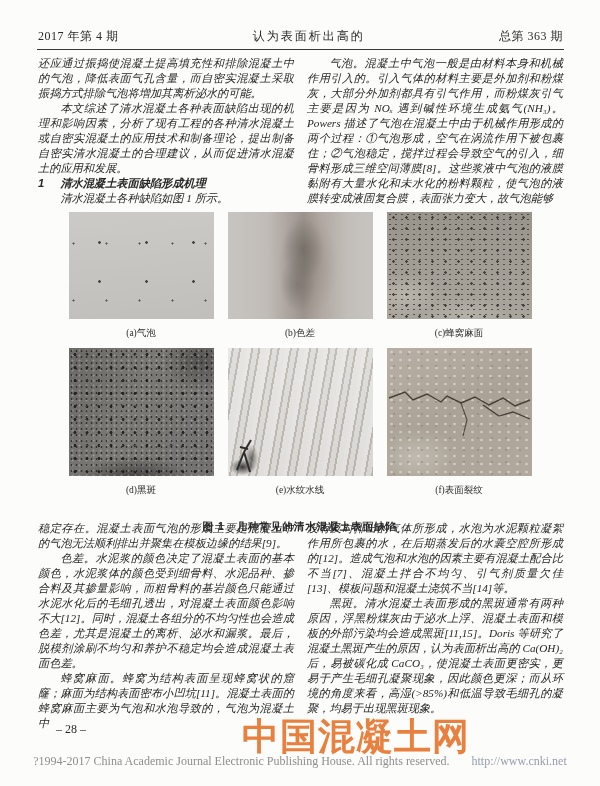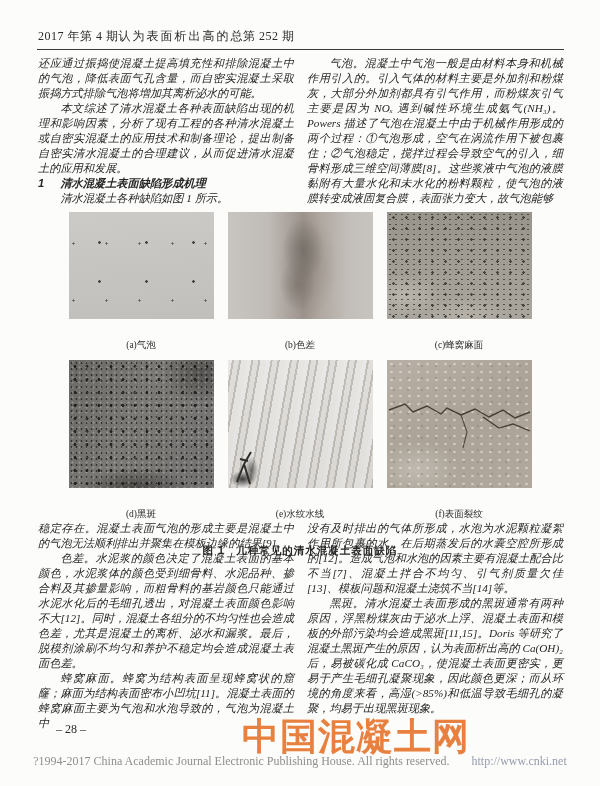--- a/index.html
+++ b/index.html
@@ -8,21 +8,21 @@
     background:#e9e9e7;
     font-family:"Liberation Serif","DejaVu Serif",serif;
   }
   .page{
     position:relative;width:600px;height:786px;overflow:hidden;
     background:#fcfcfb;color:#262626;
   }
   
   .header{
     position:absolute;top:28px;left:38px;width:525px;
-    display:flex;justify-content:flex-start;align-items:baseline;
+    display:flex;justify-content:space-between;align-items:baseline;
     font-size:12px;letter-spacing:0.5px;color:#2a2a2a;
   }
   .header .center{letter-spacing:2px;}
   .header-rule{
     position:absolute;top:49px;left:37px;width:527px;height:0;
     border-top:1.2px solid #3a3a3a;
   }
   
   .cols{
     position:absolute;left:38px;width:525px;
@@ -42,21 +42,21 @@
   .section-heading .num{width:2em;flex:none;}
   
   .figure-block{position:absolute;top:212px;left:0;width:600px;}
   .fig-row{display:flex;justify-content:center;gap:14px;}
   .fig-col{width:145px;}
   .tile{width:145px;position:relative;overflow:hidden;background:#c2c0bc;}
   .row1 .tile{height:107px;}
   .row2 .tile{height:128px;margin-top:8px;}
   .tile-caption{
     text-align:center;font-size:9.5px;color:#2a2a2a;
-    padding-top:20px;height:13px;line-height:13px;
+    padding-top:8px;height:13px;line-height:13px;
   }
   .figure-caption{
     text-align:center;font-weight:bold;font-size:10.5px;margin-top:23px;
     font-family:"Liberation Sans","DejaVu Sans",sans-serif;letter-spacing:1px;
   }
   .tile svg{position:absolute;inset:0;width:100%;height:100%;}
   
   .img-a{
     background-color:#c9c8c4;
     background-image:
@@ -132,21 +132,21 @@
   .copyright .url{color:#969cab;text-decoration:none;}
 </style>
 </head>
 <body>
 
 <div class="page">
 
   <div class="header">
     <span>2017 年第 4 期</span>
     <span class="center">认为表面析出高的</span>
-    <span>总第 252 期</span>
+    <span>总第 363 期</span>
   </div>
   <div class="header-rule"></div>
 
   <div class="cols cols-top">
     <div class="col">
       <p class="para noindent">还应通过振捣使混凝土提高填充性和排除混凝土中的气泡，降低表面气孔含量，而自密实混凝土采取振捣方式排除气泡将增加其离析泌水的可能。</p>
       <p class="para">本文综述了清水混凝土各种表面缺陷出现的机理和影响因素，分析了现有工程的各种清水混凝土或自密实混凝土的应用技术和制备理论，提出制备自密实清水混凝土的合理建议，从而促进清水混凝土的应用和发展。</p>
       <div class="section-heading">
         <span class="num">1</span>
         <span>清水混凝土表面缺陷形成机理</span>

